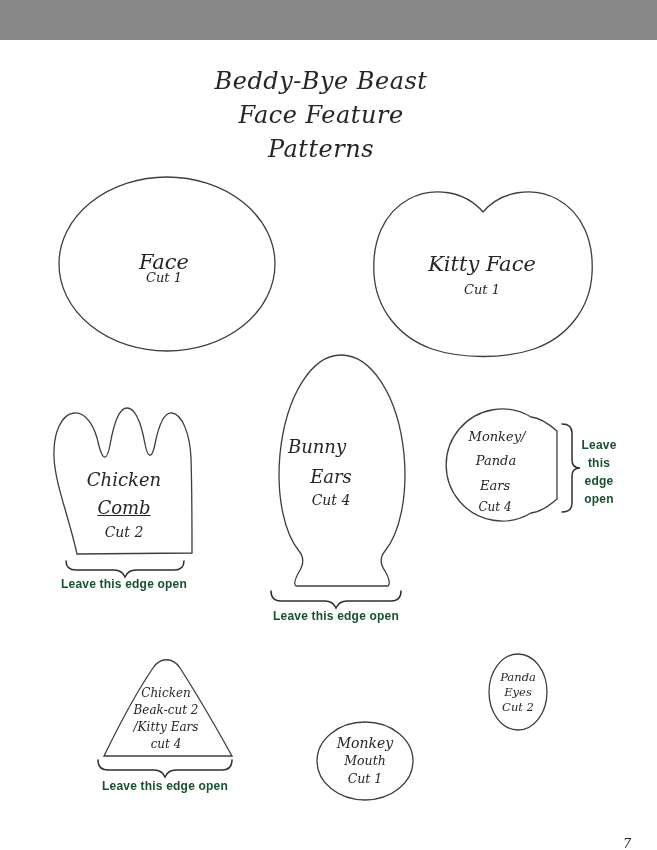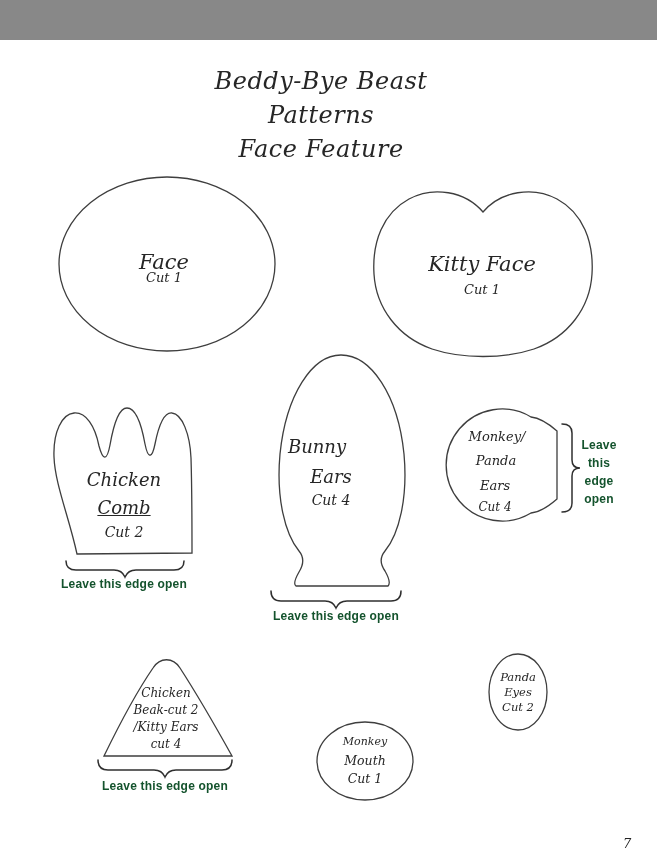--- a/index.html
+++ b/index.html
@@ -86,22 +86,22 @@
     <path class="brace" d="
       M 98 720 Q 98 730, 108 730 L 154 730 Q 162 730, 165 737
       Q 168 730, 176 730 L 222 730 Q 232 730, 232 720"></path>
     <path class="brace" d="
       M 562 384 Q 572 384, 572 393 L 572 420 Q 572 428, 580 428
       Q 572 428, 572 436 L 572 463 Q 572 472, 562 472"></path>
   </svg>
 
   <div class="abs script title" style="left:321px;top:24px;">
     <div style="transform:translateX(-50%);position:relative;left:0;">Beddy-Bye Beast</div>
+    <div style="transform:translateX(-50%);">Face Feature</div>
     <div style="transform:translateX(-50%);">Patterns</div>
-    <div style="transform:translateX(-50%);">Face Feature</div>
   </div>
 
   <div class="abs cx script big-label" style="left:164px;top:210px;">Face</div>
   <div class="abs cx script cut" style="left:164px;top:230px;">Cut 1</div>
 
   <div class="abs cx script big-label" style="left:482px;top:212px;">Kitty Face</div>
   <div class="abs cx script cut" style="left:482px;top:242px;">Cut 1</div>
 
   <div class="abs cx script mid-label" style="left:124px;top:429px;">Chicken</div>
   <div class="abs cx script mid-label" style="left:124px;top:457px;text-decoration:underline;">Comb</div>
@@ -118,21 +118,21 @@
   <div class="abs cx script sm-label" style="left:495px;top:438px;">Ears</div>
   <div class="abs cx script cut-sm" style="left:495px;top:460px;">Cut 4</div>
   <div class="abs note note-stack" style="left:573px;top:396px;">Leave this edge open</div>
 
   <div class="abs cx script tiny-label" style="left:166px;top:645px;">Chicken</div>
   <div class="abs cx script tiny-label" style="left:166px;top:662px;">Beak-cut 2</div>
   <div class="abs cx script tiny-label" style="left:166px;top:679px;">/Kitty Ears</div>
   <div class="abs cx script tiny-label" style="left:166px;top:696px;">cut 4</div>
   <div class="abs cx note" style="left:165px;top:739px;">Leave this edge open</div>
 
-  <div class="abs cx script" style="left:365px;top:695px;font-size:11px;">Monkey</div>
+  <div class="abs cx script" style="left:365px;top:695px;font-size:14px;">Monkey</div>
   <div class="abs cx script" style="left:365px;top:713px;font-size:12.5px;">Mouth</div>
   <div class="abs cx script" style="left:365px;top:731px;font-size:12.5px;">Cut 1</div>
 
   <div class="abs cx script" style="left:518px;top:630px;font-size:11.5px;">Panda</div>
   <div class="abs cx script" style="left:518px;top:645px;font-size:11.5px;">Eyes</div>
   <div class="abs cx script" style="left:518px;top:660px;font-size:11.5px;">Cut 2</div>
 
   <div class="abs page-num" style="left:623px;top:796px;">7</div>
 
   <div class="abs watermark" style="left:504px;top:820px;">

